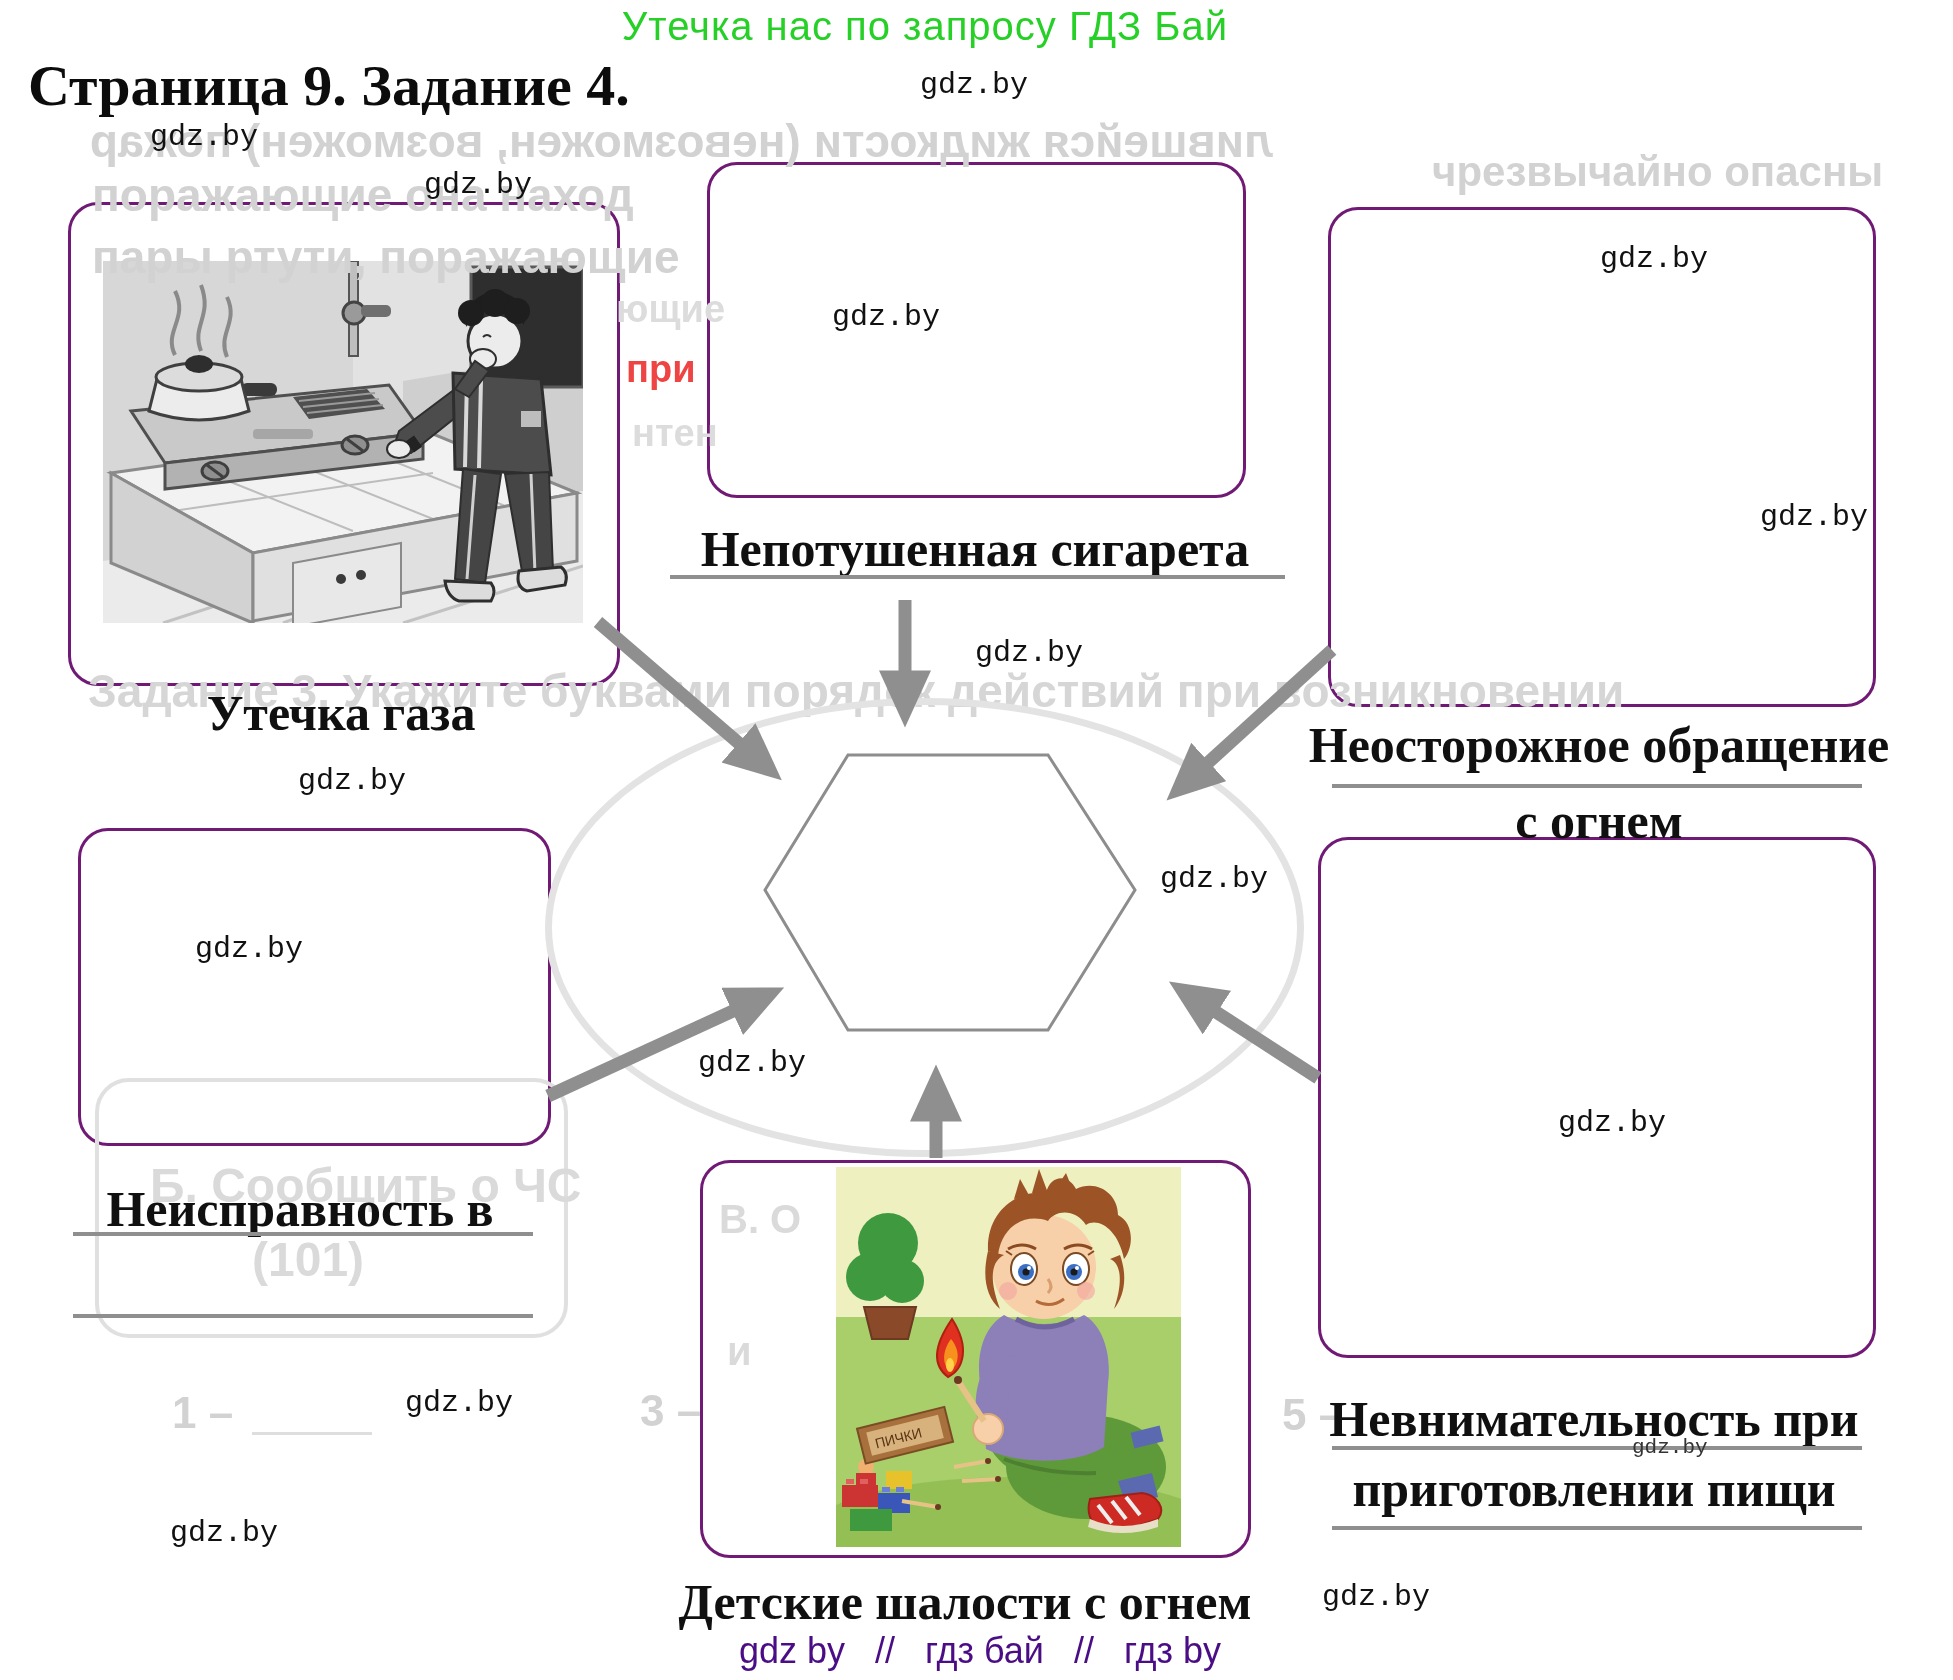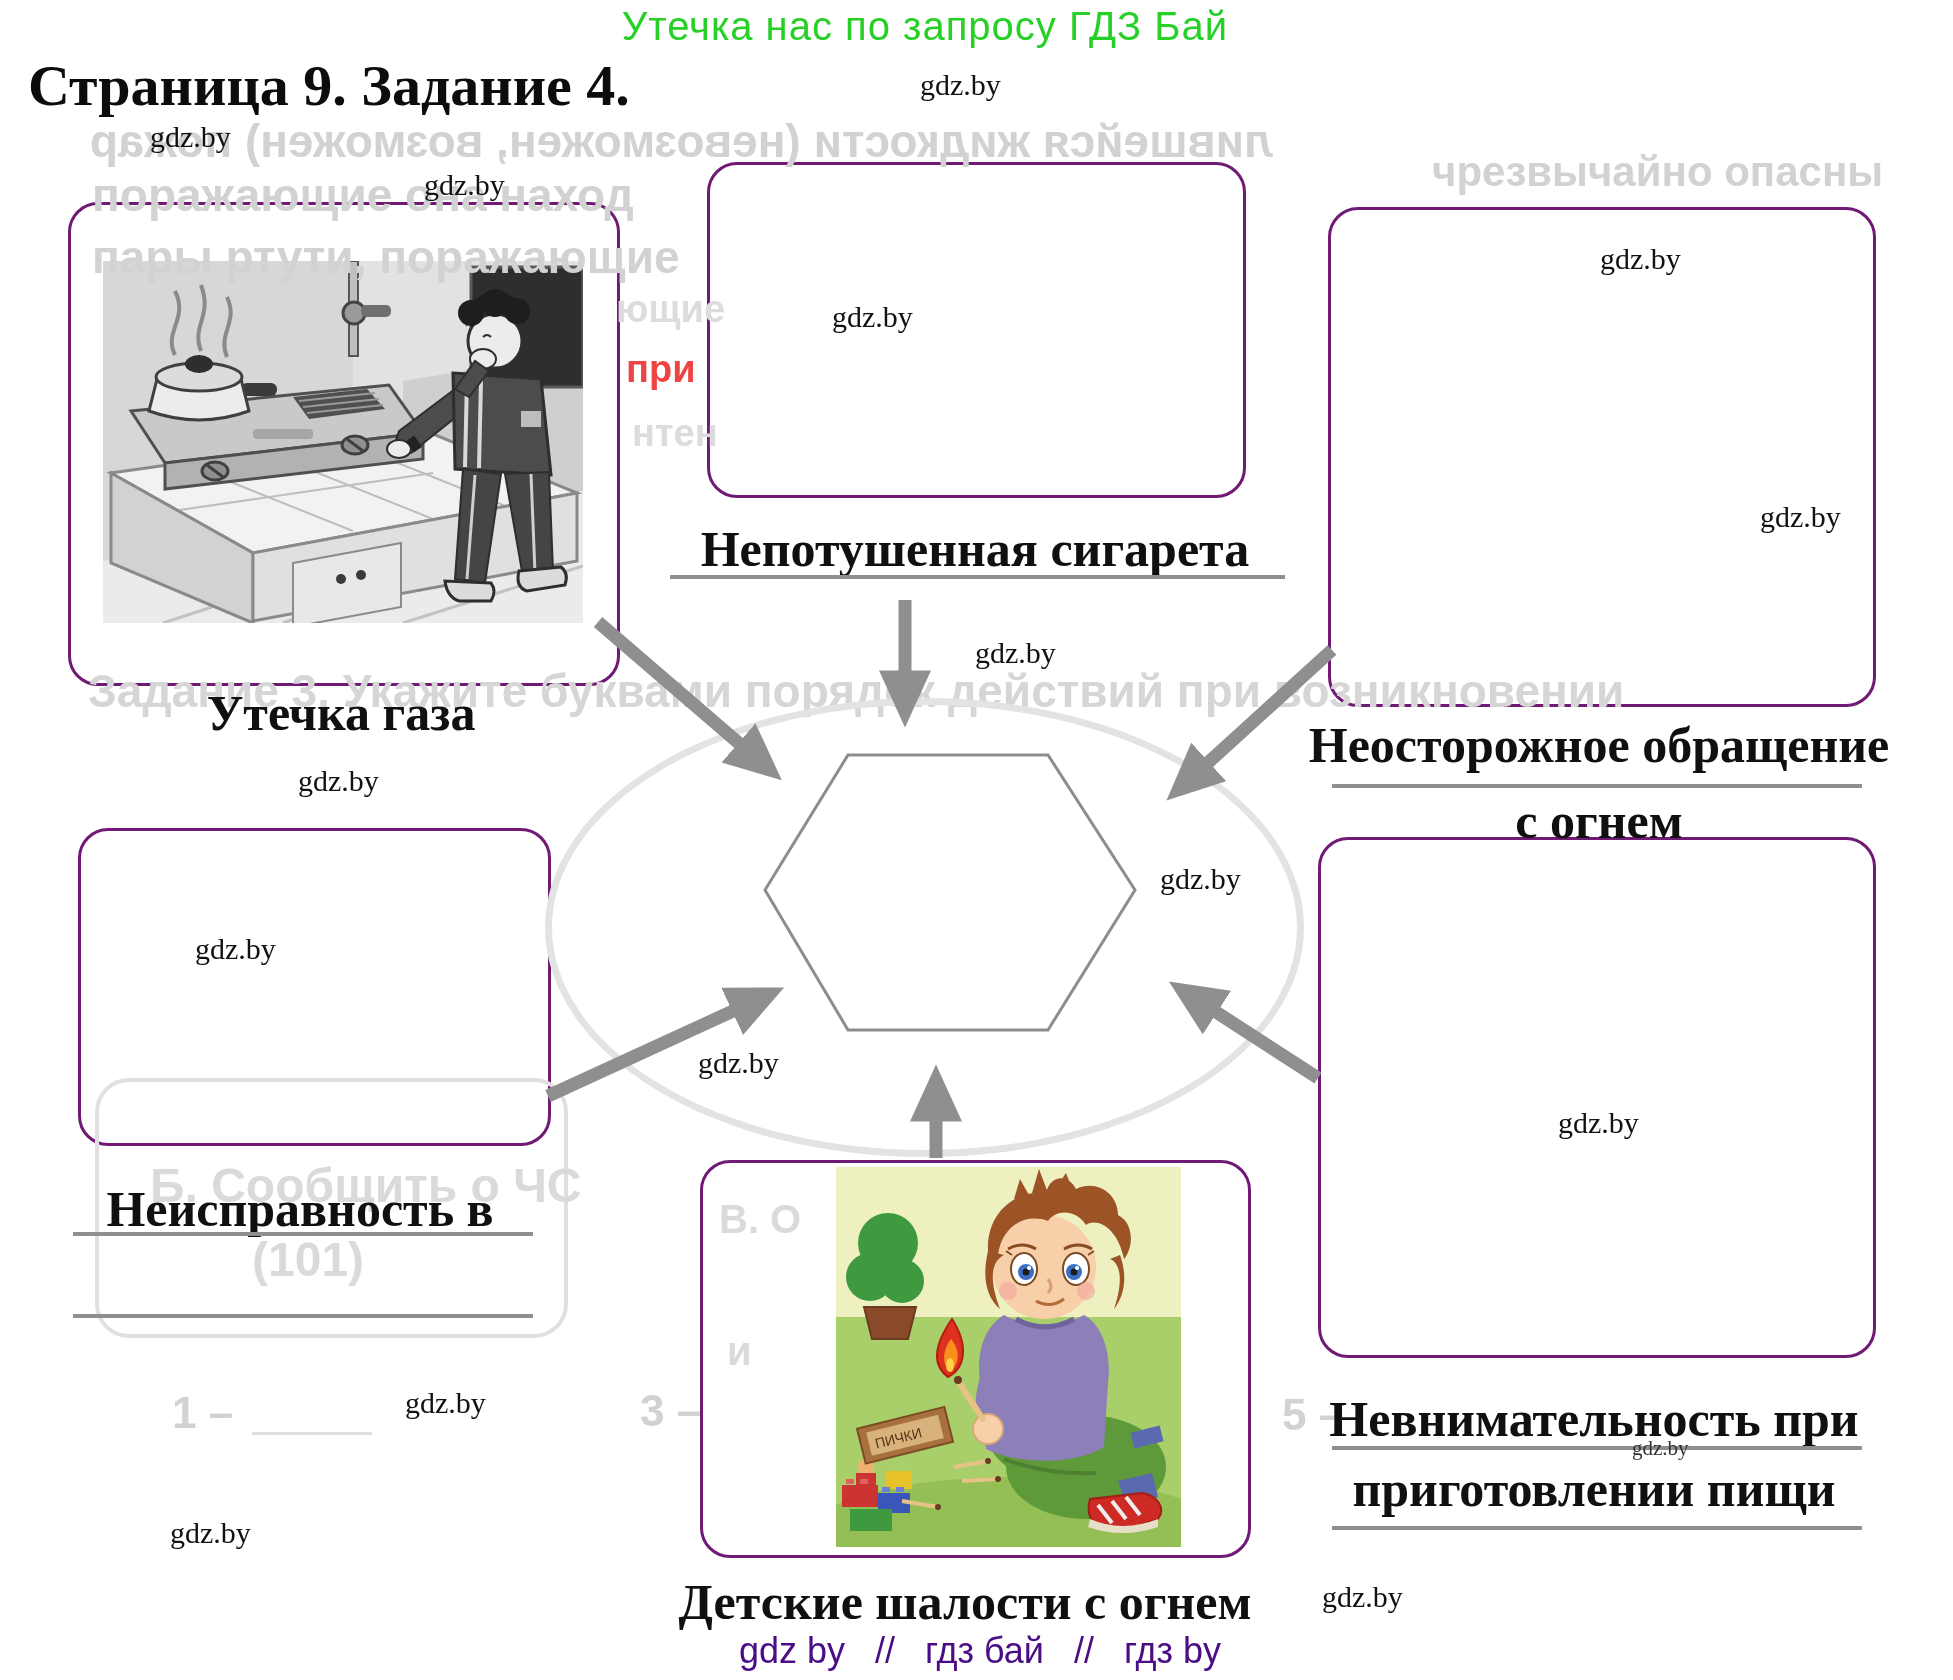--- a/index.html
+++ b/index.html
@@ -24,21 +24,21 @@
        color:#101010;font-size:50px;text-align:center;white-space:nowrap;transform:translateX(-50%);}
   .rule{position:absolute;height:4px;background:#8f8f8f;}
   
   #promo{position:absolute;left:585px;top:4px;width:680px;text-align:center;
          font-size:40px;color:#26d026;letter-spacing:1px;}
   #title{position:absolute;left:28px;top:52px;font-family:"Liberation Serif",serif;
          font-weight:bold;font-size:58px;color:#0c0c0c;white-space:nowrap;}
   #footer{position:absolute;left:700px;top:1630px;width:560px;display:flex;
           justify-content:center;gap:30px;font-size:36px;color:#4a0d85;}
   
-  .wm{position:absolute;color:#111;font-size:30px;font-family:Liberation Serif, serif;
+  .wm{position:absolute;color:#111;font-size:30px;font-family:Liberation Mono, monospace;
       white-space:nowrap;text-align:right;}
   .wm-sm{font-size:21px;color:#333;}
   svg{display:block;}
 </style>
 </head>
 <body>
 
 <div id="page">
 
   <div class="layer z1">

